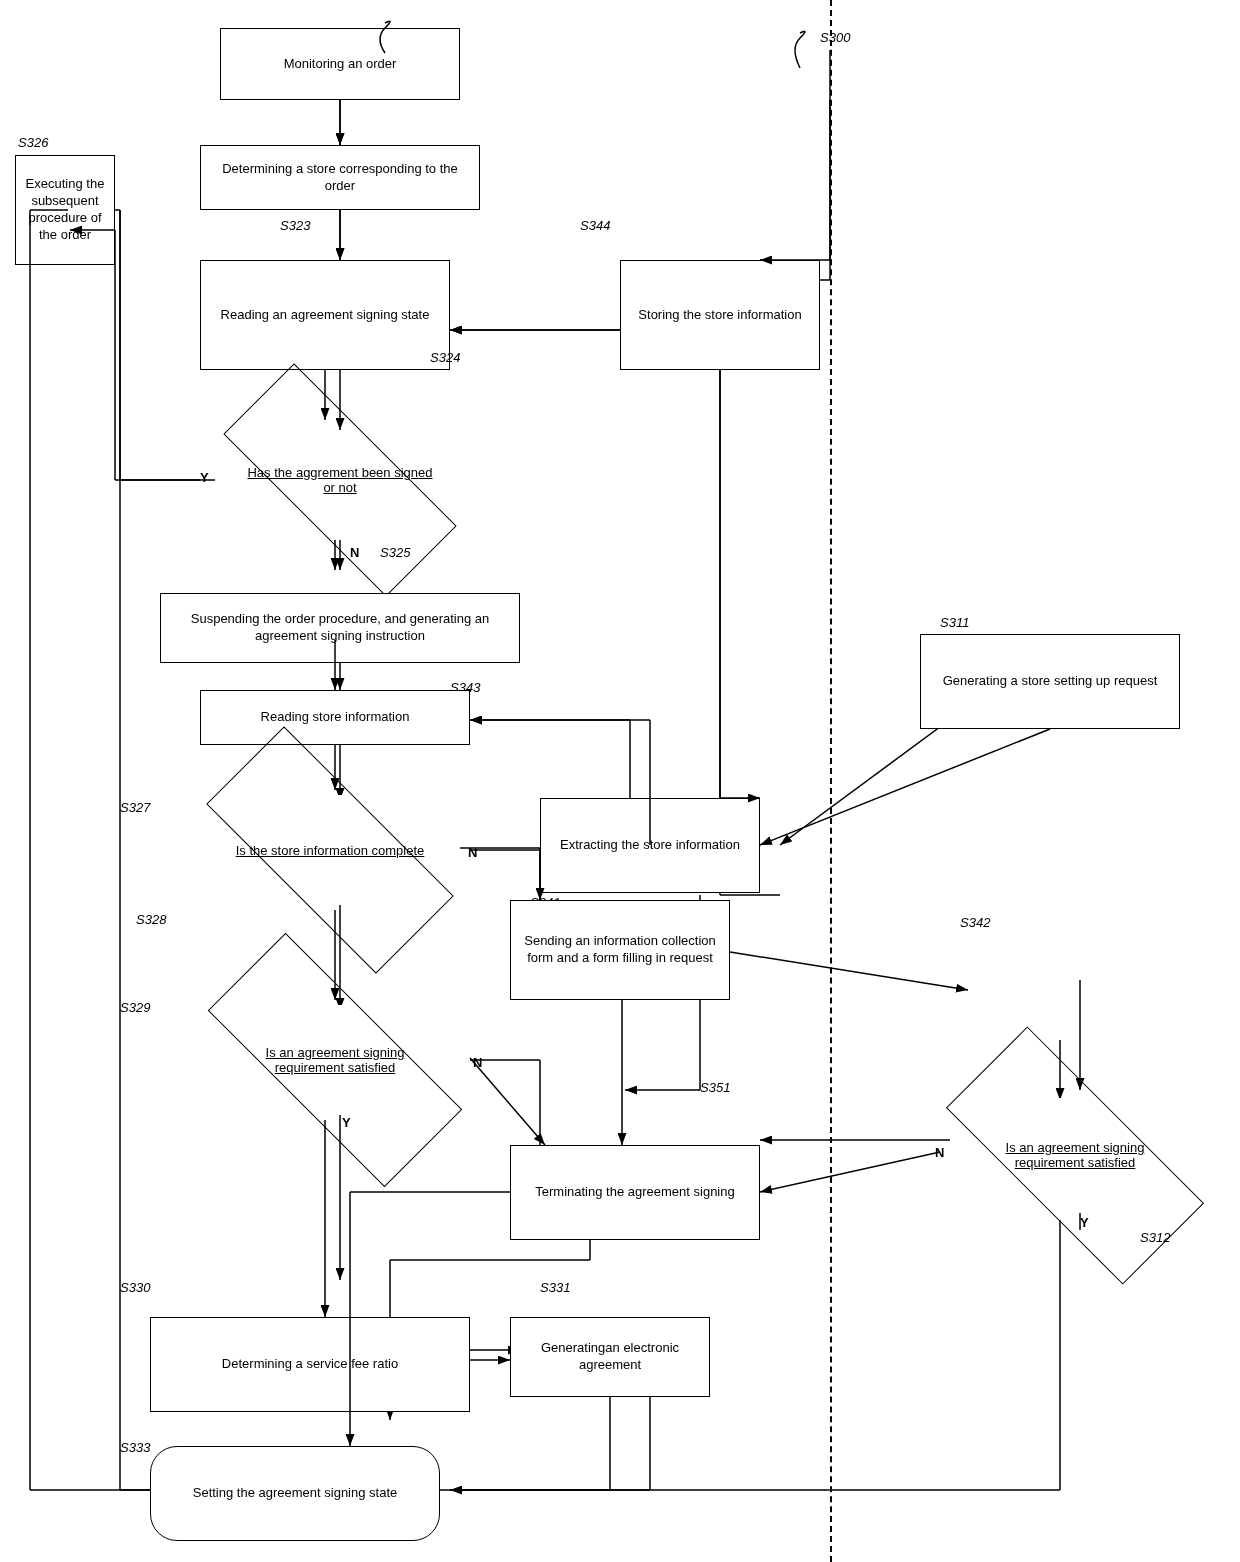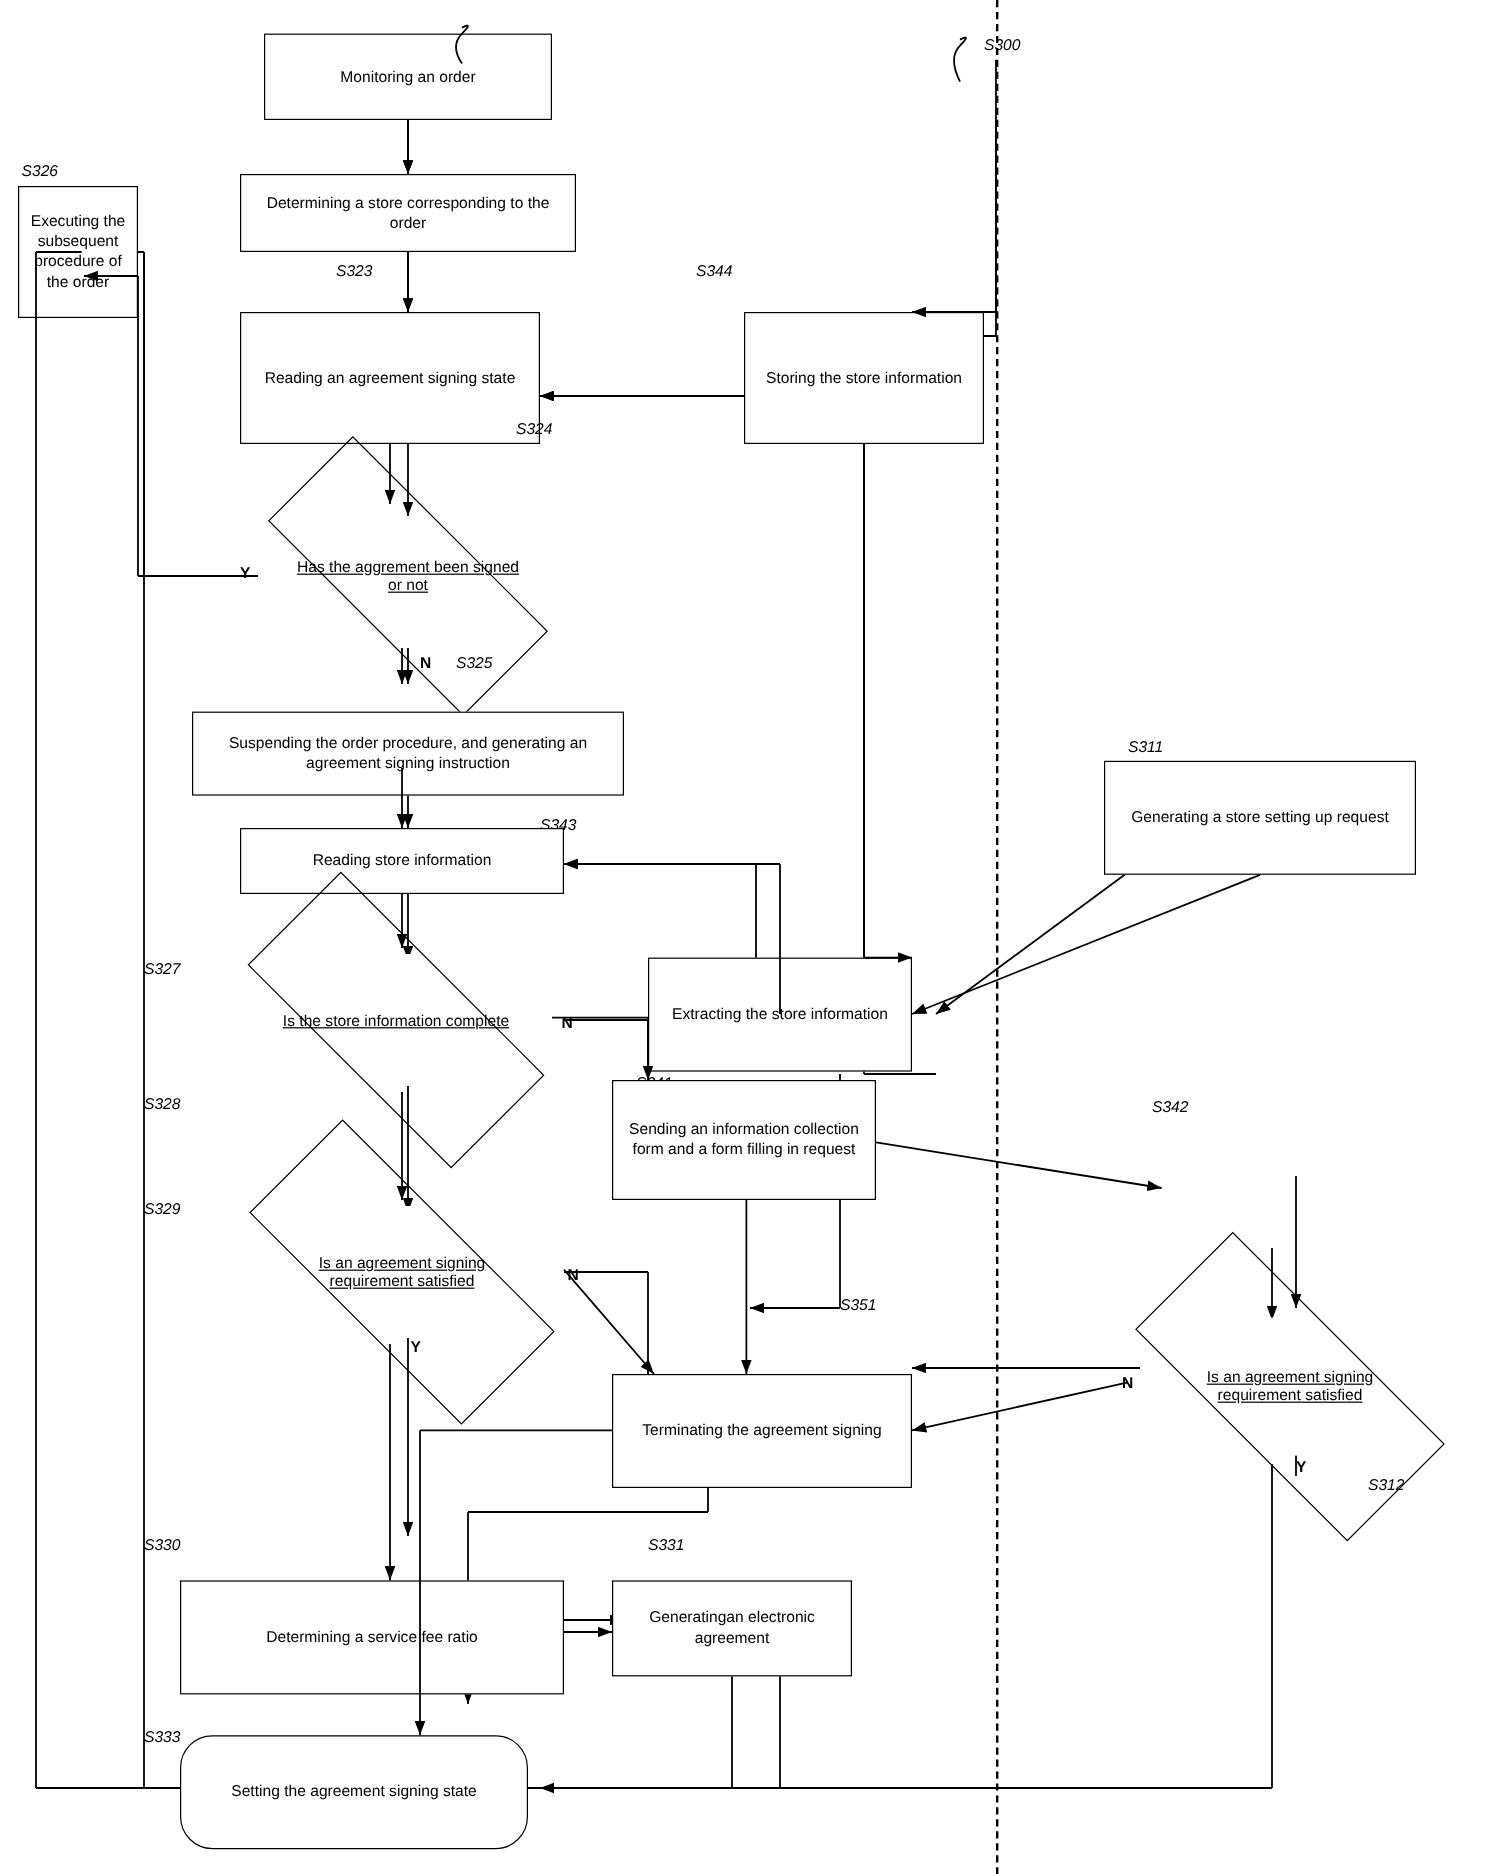--- a/index.html
+++ b/index.html
@@ -225,21 +225,21 @@
   <div class="diamond-wrap" style="left:200px; top:790px; width:260px; height:120px;">
     <div class="diamond" style="width:240px; height:110px;">
       <span style="position:relative; z-index:1; font-size:13px; padding:0 22px;">Is the store information complete</span>
     </div>
   </div>
 
   <div class="n-label" style="left:468px; top:845px;">N</div>
 
   <div class="label" style="left:530px; top:895px;">S341</div>
 
-  <div class="label" style="left:120px; top:912px;">S328</div>
+  <div class="label" style="left:136px; top:912px;">S328</div>
 
   <div class="box" style="left:510px; top:900px; width:220px; height:100px;">
     <span>Sending an information collection form and a form filling in request</span>
   </div>
 
   <div class="label" style="left:120px; top:1000px;">S329</div>
 
   <div class="diamond-wrap" style="left:200px; top:1000px; width:270px; height:120px;">
     <div class="diamond" style="width:250px; height:110px;">
       <span style="position:relative; z-index:1; font-size:13px; padding:0 22px;">Is an agreement signing requirement satisfied</span>

